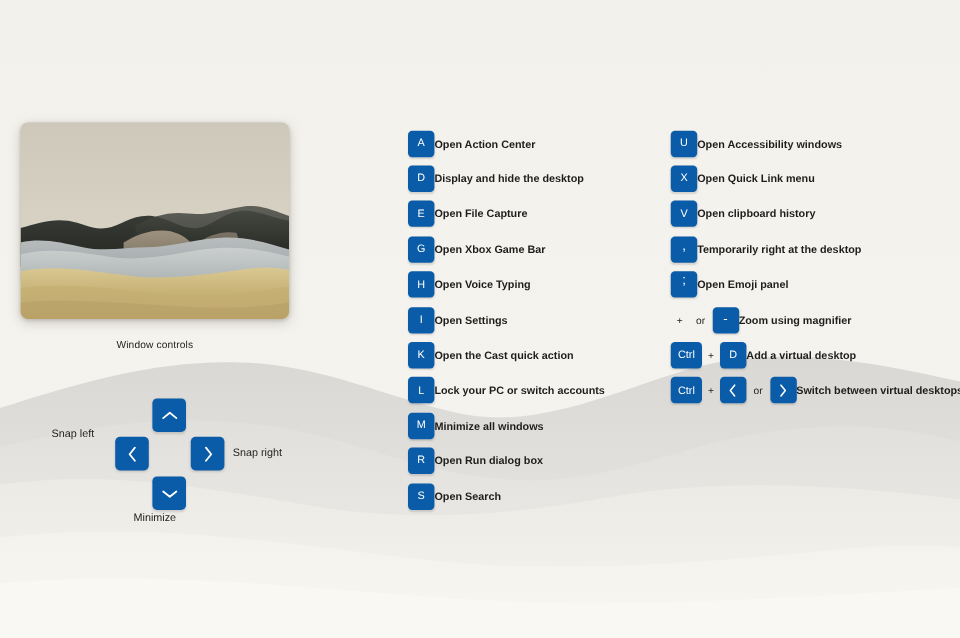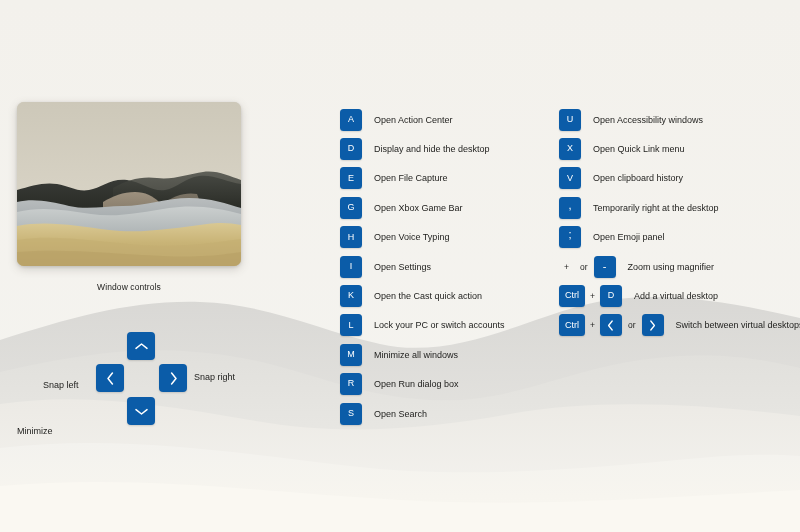--- a/index.html
+++ b/index.html
@@ -81,26 +81,26 @@
     background: #0b5ca8;
     display: flex;
     align-items: center;
     justify-content: center;
     box-shadow: 0 1px 2px rgba(0,0,0,0.14);
   }
   .wc-key svg { display:block; }
 
   #wc-maximize-label { left: 0; top: 36px; width: 224px; text-align: center; }
   #wc-maximize-key   { left: 110px; top: 50px; }
-  #wc-snapleft-label { left: 26px; top: 98px; }
+  #wc-snapleft-label { left: 26px; top: 74px; }
   #wc-snapleft-key   { left: 79px; top: 82px; }
   #wc-snapright-key  { left: 142px; top: 82px; }
   #wc-snapright-label{ left: 177px; top: 90px; }
   #wc-minimize-key   { left: 110px; top: 115px; }
-  #wc-minimize-label { left: 0; top: 144px; width: 224px; text-align: left; }
+  #wc-minimize-label { left: 0; top: 144px; width: 224px; text-align: center; }
 
   
   .col {
     position: absolute;
     top: 105px;
   }
   #col-left  { left: 340px; width: 210px; }
   #col-right { left: 559px; width: 238px; }
 
   .shortcut-row {
@@ -142,23 +142,24 @@
     color: #1d1d1b;
     padding: 0 6px;
     flex: 0 0 auto;
     text-align: center;
   }
   .joiner.plus { padding: 0 5px; }
 
   .desc {
     font-size: 9px;
     color: #1d1d1b;
-    padding-left: 12px;
+    padding-left: 0;
     white-space: nowrap;
     flex: 0 0 auto;
+    font-weight: bold;
   }
 </style>
 </head>
 <body>
 
 <svg id="bg-hills" viewBox="0 0 800 532" preserveAspectRatio="none" xmlns="http://www.w3.org/2000/svg">
   <defs>
     <linearGradient id="sky" x1="0" y1="0" x2="0" y2="1">
       <stop offset="0%" stop-color="#f3f1ec"></stop>
       <stop offset="100%" stop-color="#f5f4f0"></stop>

